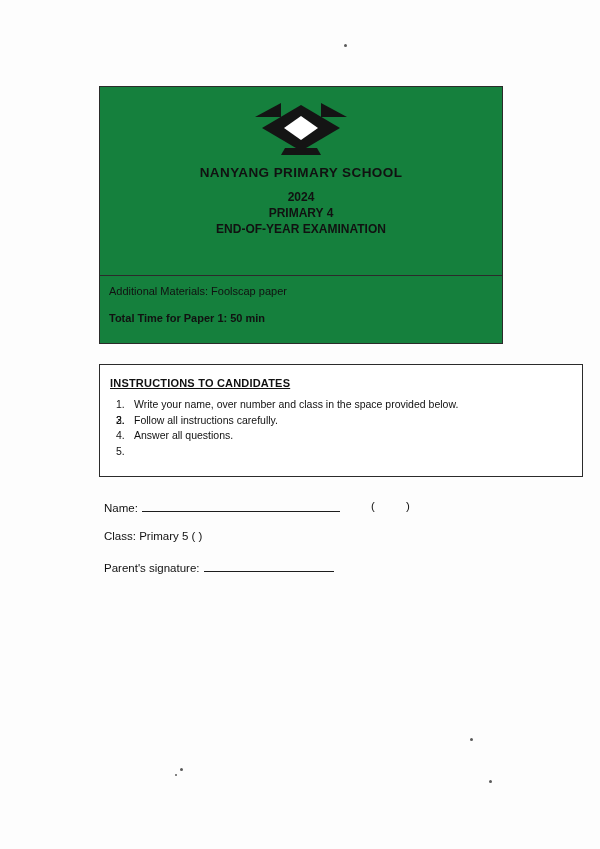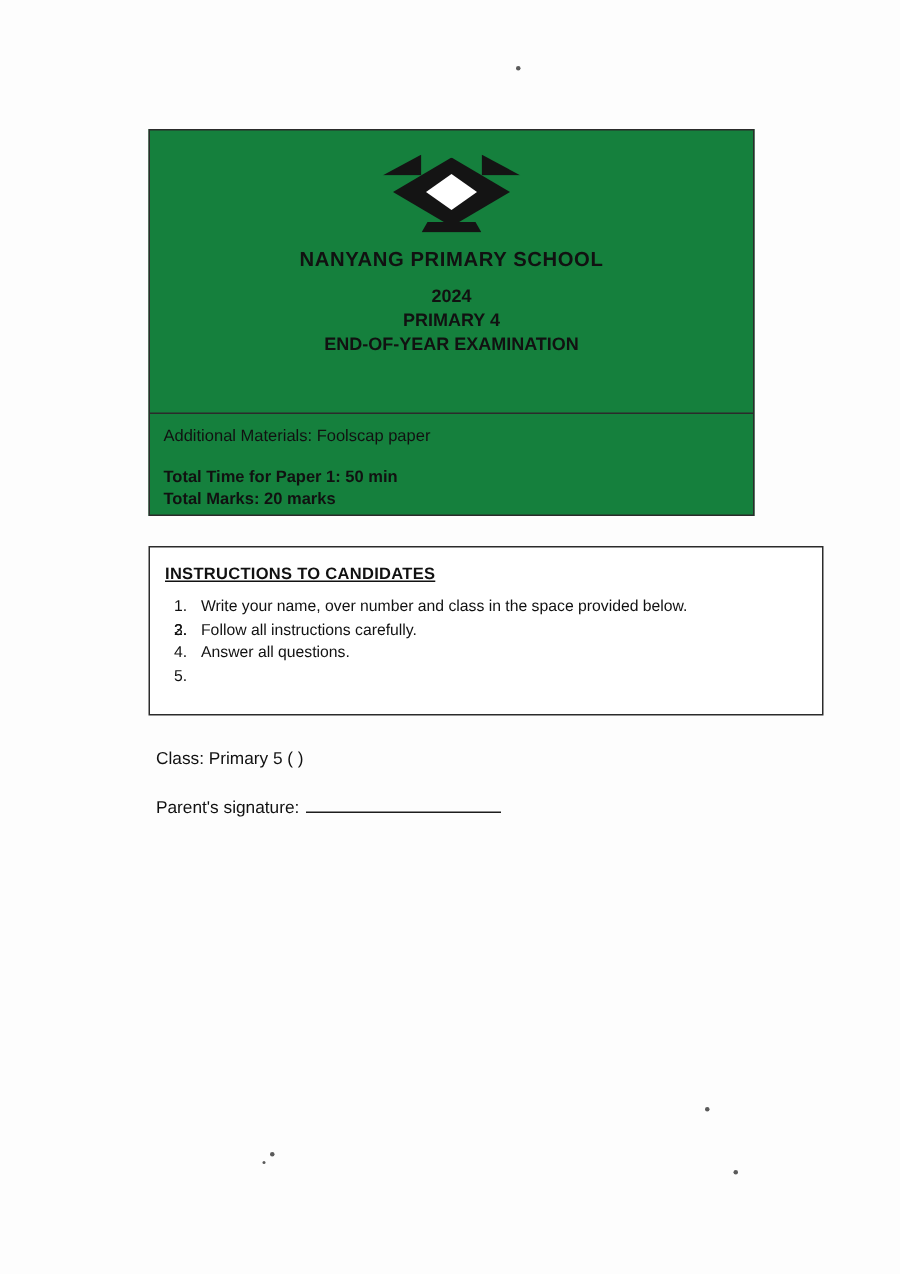--- a/index.html
+++ b/index.html
@@ -137,21 +137,21 @@
     font-size: 11px;
     font-weight: bold;
     line-height: 15px;
   }
 
   
   .instructions-box {
     position: absolute;
     left: 99px;
     top: 364px;
-    width: 450px;
+    width: 484px;
     height: 113px;
     border: 1px solid #2b2b2b;
     box-sizing: border-box;
     background: #ffffff;
     padding: 12px 10px 0 10px;
   }
   .instructions-title {
     font-size: 11px;
     font-weight: bold;
     text-decoration: underline;
@@ -230,21 +230,20 @@
     <div class="exam-line">PRIMARY 4</div>
     <div class="exam-line">END-OF-YEAR EXAMINATION</div>
 
 
     <div class="hr-rule"></div>
 
     <div class="addl-materials">Additional Materials: Foolscap paper</div>
 
     <div class="time-marks">
       <div>Total Time for Paper 1: 50 min</div>
-      <div>Total Marks: 20 marks</div>
     </div>
   </div>
 
   <div class="instructions-box">
     <div class="instructions-title">INSTRUCTIONS TO CANDIDATES</div>
     <ul class="instructions-list">
       <li>
         <span class="num">1.</span>
         <span>Write your name, over number and class in the space provided below.</span>
       </li>
@@ -260,20 +259,24 @@
         <span>Answer all questions.</span>
       </li>
       <li>
         <span class="num">5.</span>
       </li>
     </ul>
   </div>
 
   <div class="particulars">
 
+    <div class="field-row">
+      <span class="field-label">Name:</span><span class="blank-line blank-name"></span>
+      <span class="index-paren">(        )</span>
+    </div>
 
     <div class="field-row">
       <span class="field-label">Class: Primary 5 (    )</span>
     </div>
 
     <div class="field-row">
       <span class="field-label">Parent's signature:</span><span class="blank-line blank-sig"></span>
     </div>
 
   </div>

